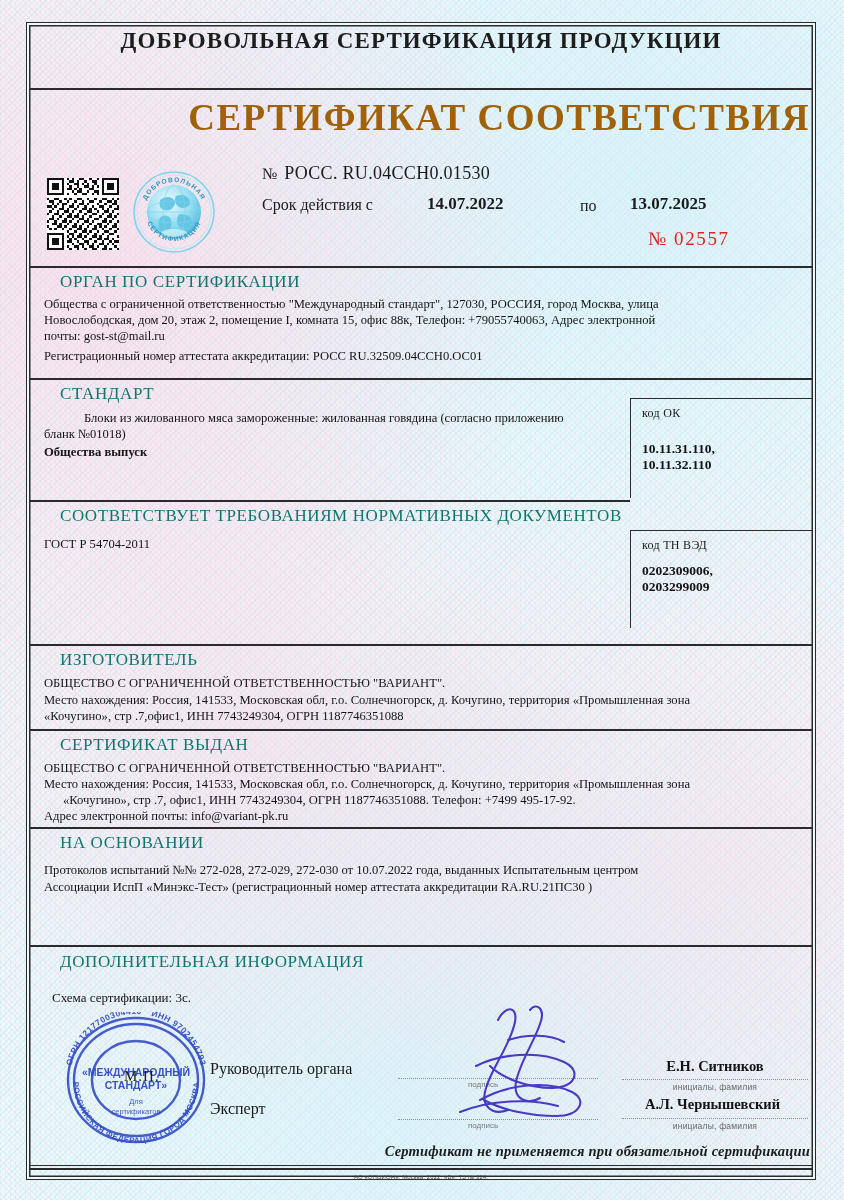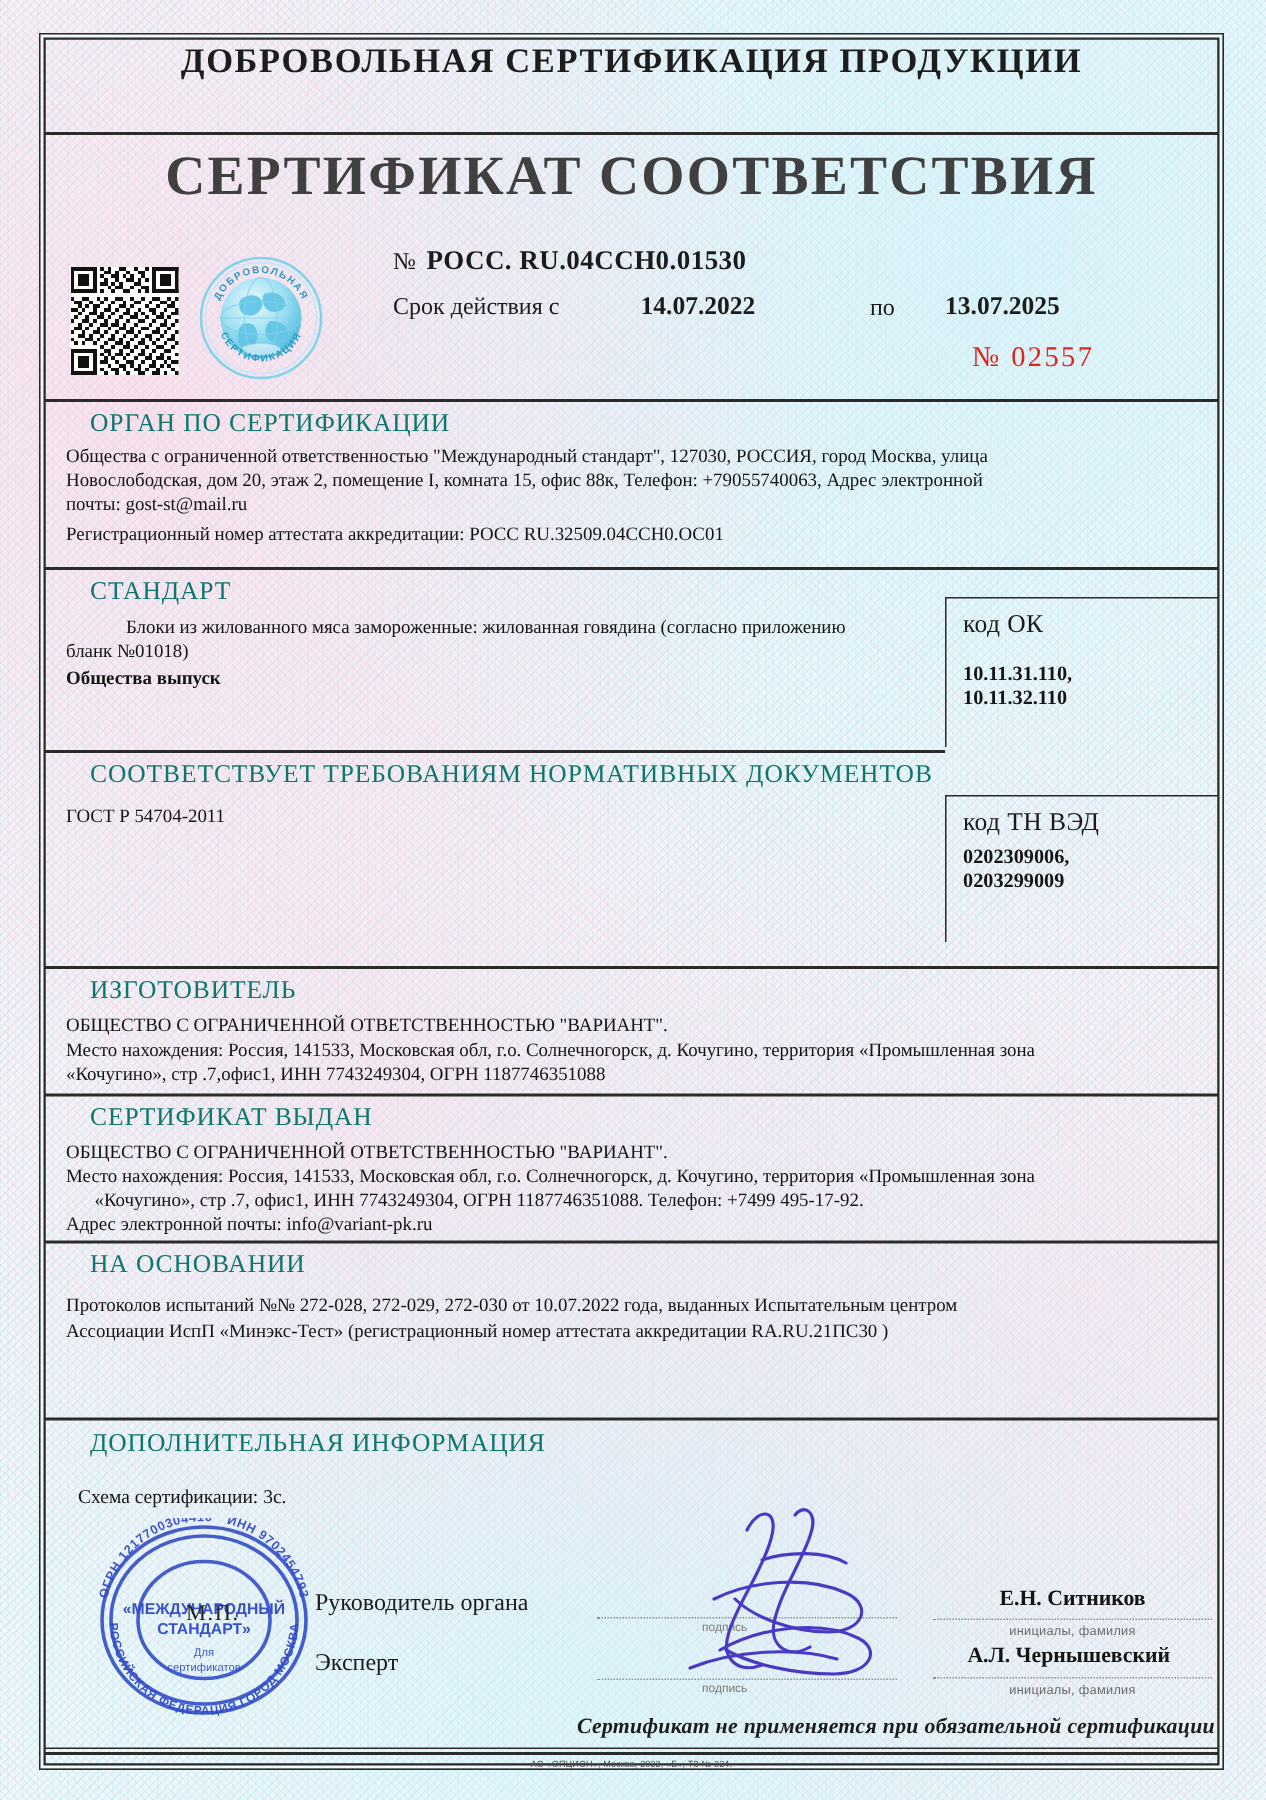--- a/index.html
+++ b/index.html
@@ -65,36 +65,36 @@
     position: absolute;
     left: 30px; top: 88px;
     width: 782px;
     height: 2px;
     background: #2b2b2b;
   }
   .main-title {
     position: absolute;
     left: 32px; top: 96px;
     width: 778px;
-    text-align: center;
+    text-align: right;
     font-size: 37px;
     font-weight: bold;
     letter-spacing: 1.5px;
-    color: #404040;
+    color: #a16207;
   }
 
   
   .num-row {
     position: absolute;
     left: 262px; top: 163px;
     font-size: 17px;
     color: #1b1b1b;
   }
   .num-row .nosign { font-size: 16px; }
-  .num-row .certnum { font-weight: bold; font-size: 18px; letter-spacing: .3px; margin-left: 7px; margin-top: 12px;}
+  .num-row .certnum { font-weight: normal; font-size: 18px; letter-spacing: .3px; margin-left: 7px; margin-top: 12px;}
 
   .valid-row {
     position: absolute;
     left: 262px; top: 196px;
     width: 545px;
     font-size: 16px;
     color: #1b1b1b;
   }
   .valid-row .lbl { }
   .valid-row .d1 { position:absolute; left:165px; top:-2px; font-weight:bold; font-size:17px; }
@@ -147,21 +147,21 @@
   
   .codebox {
     position: absolute;
     border-top: 1.6px solid #2b2b2b;
     border-left: 1.6px solid #2b2b2b;
     box-sizing: border-box;
   }
   .codebox .cb-title {
     position: absolute;
     left: 11px; top: 7px;
-    font-size: 17px;
+    font-size: 12px;
     color: #1b1b1b;
     letter-spacing: .3px;
   }
   .codebox .cb-vals {
     position: absolute;
     left: 11px;
     font-size: 13.5px;
     font-weight: bold;
     line-height: 16px;
     color: #141414;

